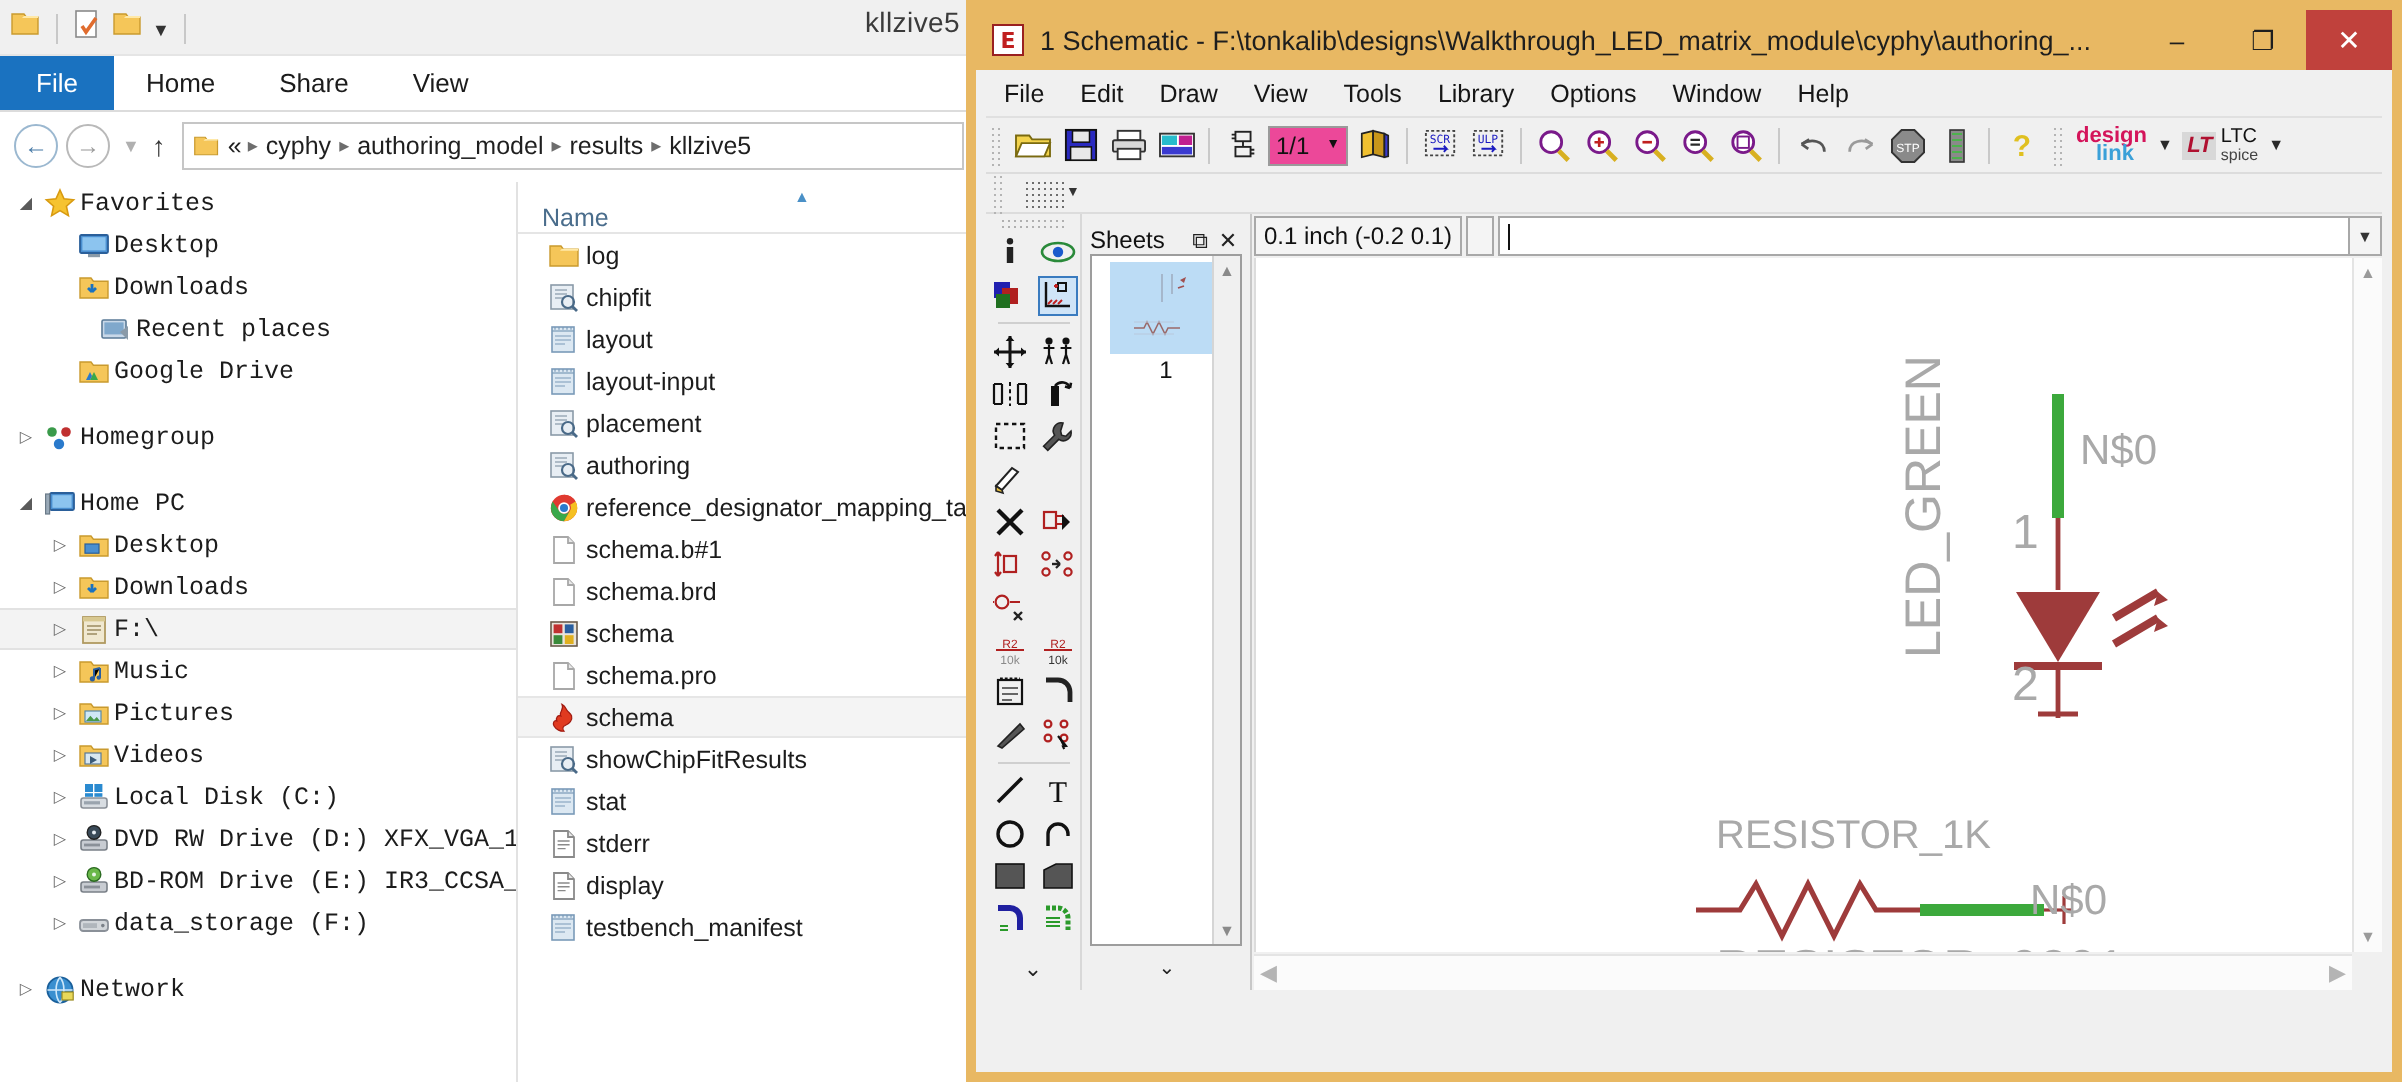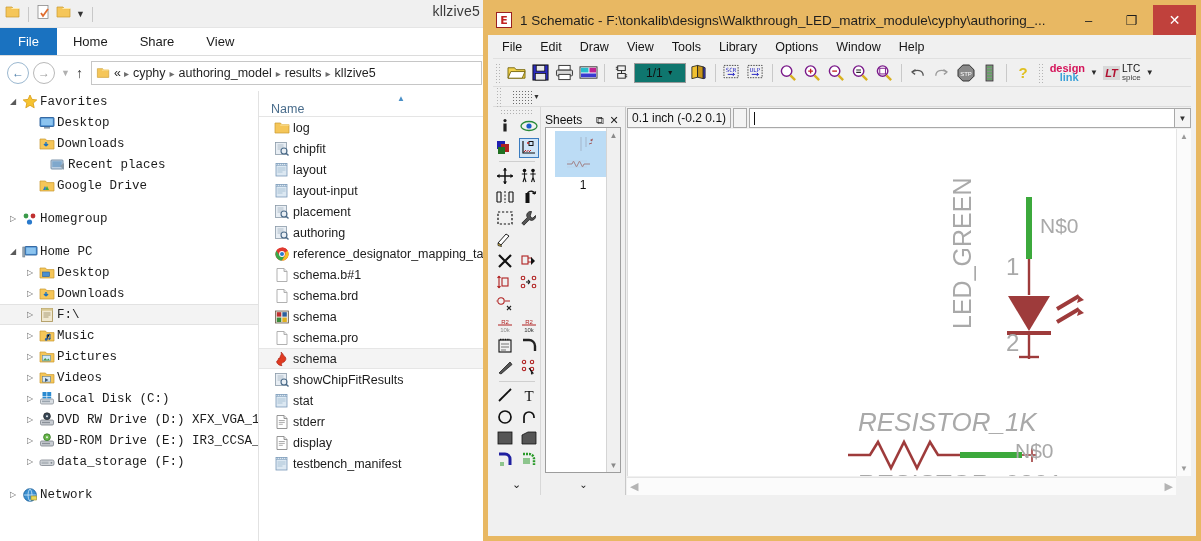--- a/index.html
+++ b/index.html
@@ -132,23 +132,23 @@
     position:absolute; left:5px; top:54px; right:5px; height:28px;
     background:#f0f0f0; display:flex; align-items:center; gap:2px;
     border-bottom:1px solid #dcdcdc;
   }
   .tb-grip { width:6px; height:20px; margin:0 2px;
      background-image: radial-gradient(#b4b4b4 34%, transparent 36%);
      background-size:3px 3px; }
   .tbi { width:22px; height:22px; display:flex; align-items:center; justify-content:center; flex:none; }
   .tb-sep { width:1px; height:18px; background:#c9c9c9; margin:0 3px; }
   .zoomsel {
-    height:20px; min-width:40px; border:1px solid #9a9a9a; background:#0f766e;
+    height:20px; min-width:40px; border:1px solid #9a9a9a; background:#ec4899;
     font-size:12px; display:flex; align-items:center; justify-content:space-between;
-    padding:0 11px; color:#111;
+    padding:0 3px; color:#111;
   }
   .zoomsel .cv { font-size:7px; margin-left:4px; }
   .dropcaret { font-size:8px; color:#2a2a2a; padding:0 3px; }
   .dl-logo { font-size:11px; font-weight:bold; color:#d4145a; line-height:1.0; }
   .dl-logo .lk { color:#3aa0d8; display:block; margin-left:10px; margin-top:-2px; }
   .ltc-box { display:flex; align-items:center; gap:2px; }
   .ltc-mark { width:17px; height:14px; background:#d8d8d8; color:#b01030;
       font-weight:bold; font-size:11px; font-style:italic;
       display:flex; align-items:center; justify-content:center; }
   .ltc-txt { font-size:10px; color:#111; line-height:1.0; }
@@ -1197,21 +1197,21 @@
           <path d="M36 198h20" stroke="#9e3b3b" stroke-width="2.4"></path>
 
           <path d="M74 150l22-13M74 163l22-13" stroke="#9e3b3b" stroke-width="4"></path>
           <path d="M96 137l-2 7 7-3zM96 150l-2 7 7-3z" fill="#9e3b3b"></path>
         </svg>
 
         <div class="sch-label" style="left:412px; top:85px; font-size:21px;">N$0</div>
         <div class="sch-label" style="left:378px; top:124px; font-size:24px;">1</div>
         <div class="sch-label" style="left:378px; top:200px; font-size:24px;">2</div>
 
-        <div class="sch-label" style="left:230px; top:278px; font-size:26px;font-style:italic;">RESISTOR_1K</div>
+        <div class="sch-label" style="left:230px; top:278px; font-size:20px;">RESISTOR_1K</div>
         <svg style="position:absolute;left:218px;top:306px;" width="270" height="36" viewBox="0 0 270 36">
           <path d="M2 20h22l8-13 13 26 13-26 13 26 13-26 8 13h22" stroke="#9e3b3b" stroke-width="2.6" fill="none"></path>
           <rect x="114" y="17" width="62" height="6" fill="#3ca93c"></rect>
           <path d="M186 13v14" stroke="#9e3b3b" stroke-width="1.6"></path>
           <path d="M176 20h14" stroke="#9e3b3b" stroke-width="1.6"></path>
         </svg>
         <div class="sch-label" style="left:387px; top:310px; font-size:21px;">N$0</div>
         <div class="sch-label" style="left:230px; top:340px; font-size:26px;">RESISTOR_0201</div>
       </div>
 

